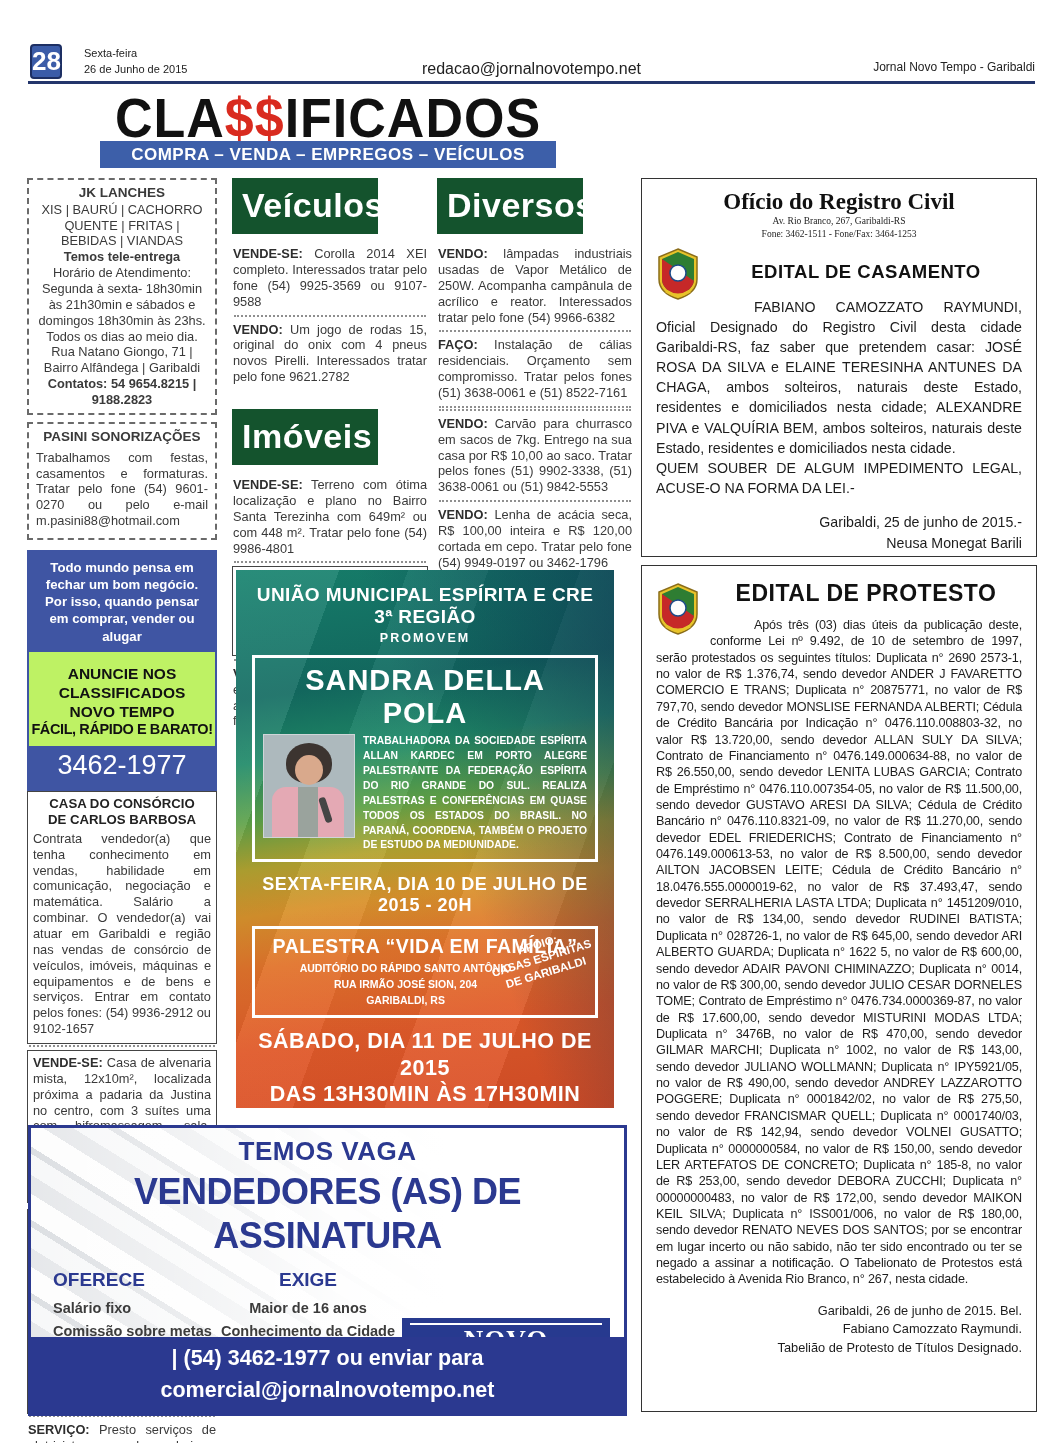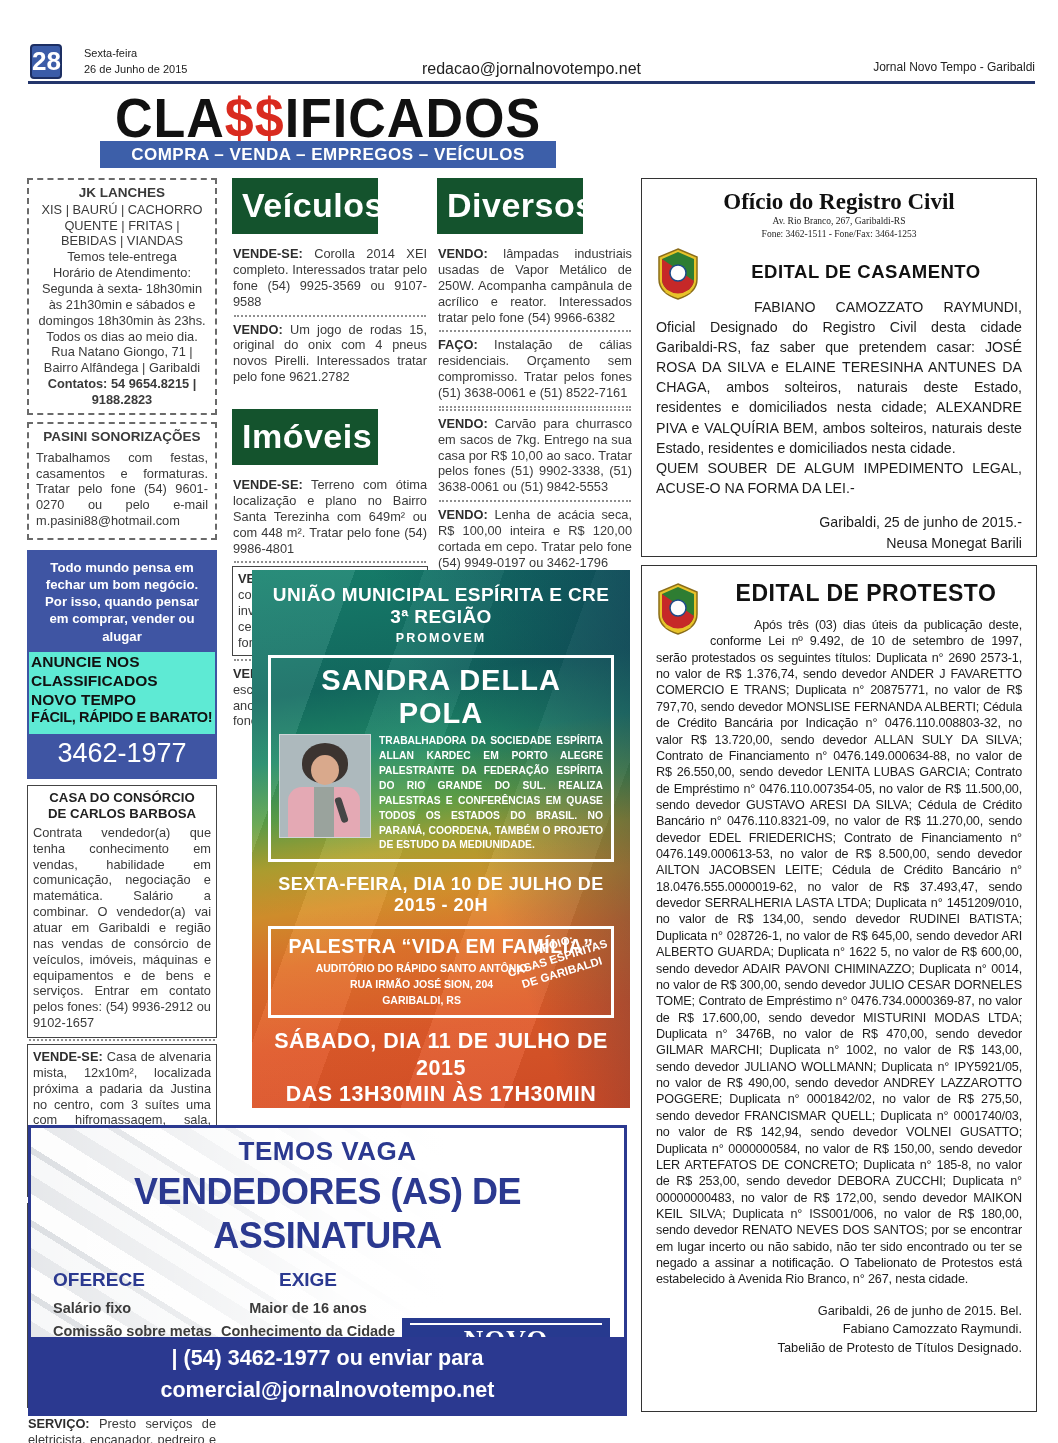--- a/index.html
+++ b/index.html
@@ -26,35 +26,35 @@
   .ad b { color:#2e2e2e; }
   .dots { border-bottom:2px dotted #8f8f8f; height:1px; margin:1px 2px; }
   .boxed { border:1px solid #444; padding:4px 5px; }
   .dashedbox { border:2px dashed #6a6a6a; padding:5px 6px; text-align:center; }
   .dashedbox .t { font-weight:bold; font-size:13.5px; }
   .secthead { background:#14532d; color:#fff; font-weight:bold; font-size:34px; padding:6px 24px 8px 10px; width:146px; margin-bottom:8px; letter-spacing:.5px; }
   
   .leftcol { left:27px; top:178px; width:190px; }
   .promo { border:2px solid #3f55a3; margin-top:10px; }
   .promo .b1 { background:#3f55a3; color:#fff; font-weight:bold; font-size:13.2px; text-align:center; padding:7px 6px; line-height:1.3; }
-  .promo .b2 { background:#5eead4; padding:0 2px 7px 2px; color:#111; }
+  .promo .b2 { background:#bef264; text-align:center; padding:12px 2px 7px 2px; color:#111; }
   .promo .b2 .l1 { font-weight:bold; font-size:15.5px; }
   .promo .b2 .l2 { font-weight:bold; font-size:15.5px; }
   .promo .b2 .l3 { font-weight:bold; font-size:14.5px; letter-spacing:-0.4px; }
   .promo .b3 { background:#3f55a3; color:#fff; font-size:27px; text-align:center; padding:3px 0 6px 0; }
-  .titlebox { border:1px solid #444; padding:4px 5px; margin-top:6px; }
+  .titlebox { border:1px solid #444; padding:4px 5px; margin-top:0; }
   .titlebox .t { text-align:center; font-weight:bold; font-size:13.2px; line-height:1.25; color:#222; }
   .titlebox .ad { padding:2px 0; }
   
   .col2 { left:232px; top:178px; width:196px; }
   .col3 { left:437px; top:178px; width:196px; }
   .gap { height:20px; }
   
   .esp {
-    position:absolute; left:252px; top:570px; width:378px; height:538px; overflow:hidden;
+    position:absolute; left:236px; top:570px; width:378px; height:538px; overflow:hidden;
     color:#fff; text-align:center;
     background:
       linear-gradient(250deg, rgba(10,40,75,.55), rgba(10,40,75,0) 45%),
       linear-gradient(110deg, rgba(255,255,255,.08) 0 18%, rgba(0,0,0,.05) 18% 30%, rgba(255,255,255,.05) 30% 44%, rgba(0,0,0,.04) 44% 60%, rgba(255,255,255,.06) 60% 78%, rgba(0,0,0,.05) 78%),
       linear-gradient(172deg, #17836f 0%, #136c62 22%, #1f8a68 33%, #5ea249 43%, #b3a431 51%, #d9932d 59%, #e2742c 68%, #e05a2a 82%, #d84d27 100%);
     padding:14px 10px 12px 10px;
   }
   .esp .h1 { font-weight:bold; font-size:19px; letter-spacing:.4px; }
   .esp .h2 { font-weight:bold; font-size:12.5px; letter-spacing:2px; margin-top:3px; }
   .esp .wbox { border:3px solid #fff; margin:10px 6px 0 6px; padding:6px 8px; }
@@ -125,21 +125,21 @@
 
   <div class="masthead">
     <span class="big"><span>CLA</span><span class="doll">$$</span><span>IFICADOS</span></span>
   </div>
   <div class="catbar">COMPRA – VENDA – EMPREGOS – VEÍCULOS</div>
 
   <div class="col leftcol">
     <div class="dashedbox">
       <div class="t">JK LANCHES</div>
       <div>XIS | BAURÚ | CACHORRO QUENTE | FRITAS | BEBIDAS | VIANDAS</div>
-      <div style="font-weight:normal">Temos tele-entrega</div>
+      <div style="font-weight:bold">Temos tele-entrega</div>
       <div>Horário de Atendimento:</div>
       <div>Segunda à sexta- 18h30min às 21h30min e sábados e domingos 18h30min às 23hs.</div>
       <div>Todos os dias ao meio dia.</div>
       <div>Rua Natano Giongo, 71 | Bairro Alfândega | Garibaldi</div>
       <div style="font-weight:bold">Contatos: 54 9654.8215 | 9188.2823</div>
     </div>
     <div style="height:7px"></div>
     <div class="dashedbox">
       <div class="t">PASINI SONORIZAÇÕES</div>
       <div class="ad">Trabalhamos com festas, casamentos e formaturas. Tratar pelo fone (54) 9601-0270 ou pelo e-mail m.pasini88@hotmail.com</div>

